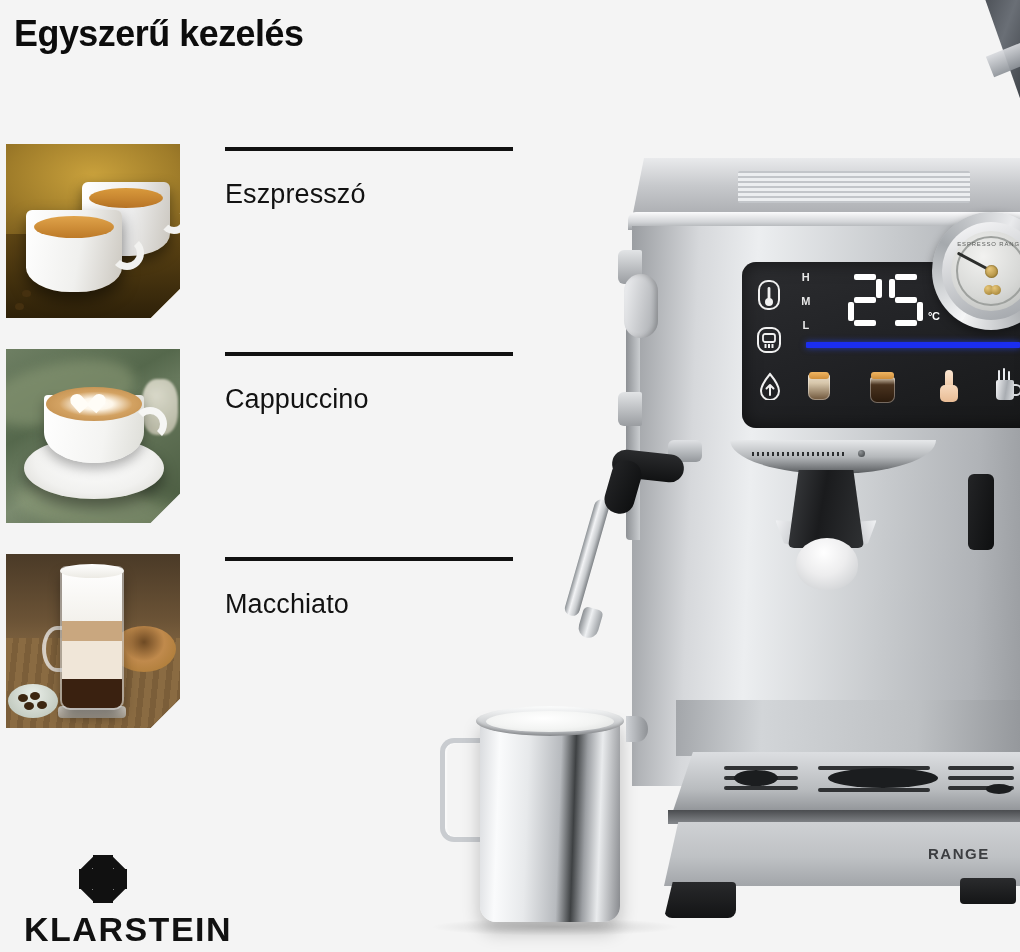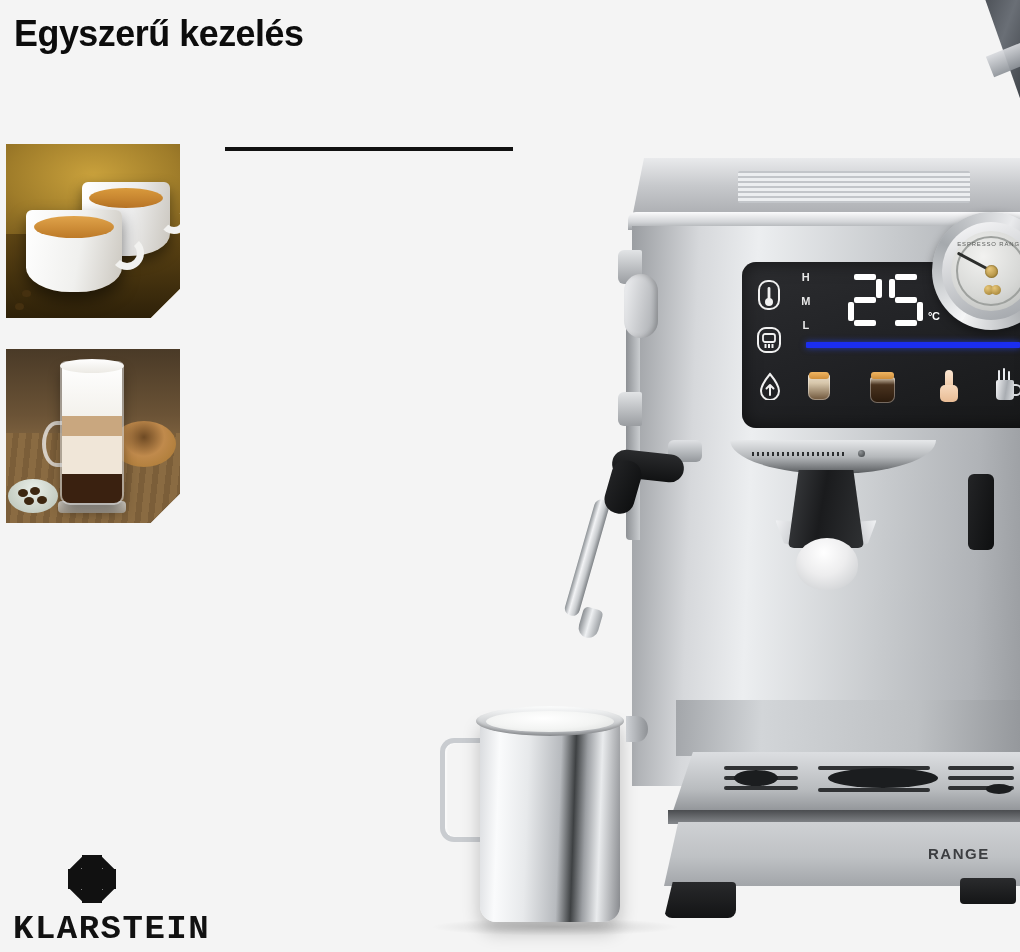--- a/index.html
+++ b/index.html
@@ -117,21 +117,21 @@
     border:4px solid rgba(240,240,240,.75); border-radius:50% 0 0 50%; border-right-color:transparent; }
   .gbase { position:absolute; left:52px; top:152px; width:68px; height:12px; border-radius:4px;
     background: linear-gradient(180deg,#ded9d0,#a79f92); }
   .bowl { position:absolute; right:4px; top:72px; width:64px; height:46px; border-radius:50%;
     background: radial-gradient(ellipse at 50% 35%, #6e4a24 0%, #c08a4c 45%, #a5762f 100%); }
   .beansbowl { position:absolute; left:2px; top:130px; width:50px; height:34px; border-radius:50%;
     background: radial-gradient(ellipse at 50% 30%, #e9eee8, #b7c0b4); }
   .bb { position:absolute; width:10px; height:8px; border-radius:50%; background:#3c2610; }
 
   
-  .brand { position:absolute; left:13px; top:856px; width:200px;font-family:Liberation Mono, monospace; }
+  .brand { position:absolute; left:24px; top:856px; width:200px; }
   .logo-mark { position:relative; width:46px; height:46px; margin-left:56px; }
   .logo-mark .oct {
     position:absolute; inset:0; background:#111;
     -webkit-clip-path: polygon(30% 0,70% 0,100% 30%,100% 70%,70% 100%,30% 100%,0 70%,0 30%);
     clip-path: polygon(30% 0,70% 0,100% 30%,100% 70%,70% 100%,30% 100%,0 70%,0 30%);
   }
   .logo-mark .oct-in {
     position:absolute; left:8px; top:8px; right:8px; bottom:8px; background:#f4f4f4;
     -webkit-clip-path: polygon(30% 0,70% 0,100% 30%,100% 70%,70% 100%,30% 100%,0 70%,0 30%);
     clip-path: polygon(30% 0,70% 0,100% 30%,100% 70%,70% 100%,30% 100%,0 70%,0 30%);
@@ -357,23 +357,43 @@
           <div class="cupA">
               <div class="crema"></div>
             </div>
           <div class="handleA"></div>
           <div class="bean1"></div>
           <div class="bean2"></div>
         </div>
       </div>
       <div class="textcol">
         <div class="rule"></div>
+        <div class="flabel">Eszpresszó</div>
       </div>
     </div>
 
+    <div class="feature">
+      <div class="thumb">
+        <div class="photo ph-capp">
+          <div class="silk1"></div>
+          <div class="silk2"></div>
+          <div class="silk3"></div>
+          <div class="flower"></div>
+          <div class="saucer"></div>
+          <div class="ccup"></div>
+          <div class="latteart"></div>
+          <div class="heart"></div>
+          <div class="chandle"></div>
+        </div>
+      </div>
+      <div class="textcol">
+        <div class="rule"></div>
+        <div class="flabel">Cappuccino</div>
+      </div>
+    </div>
 
     <div class="feature">
       <div class="thumb">
         <div class="photo ph-macc">
           <div class="wood"></div>
           <div class="bowl"></div>
           <div class="ghandle"></div>
           <div class="gbase"></div>
           <div class="glass">
             <div class="lay-foam"></div>
@@ -383,20 +403,24 @@
           </div>
           <div class="gfoamtop"></div>
           <div class="beansbowl">
             <div class="bb" style="left:10px;top:10px"></div>
             <div class="bb" style="left:22px;top:8px"></div>
             <div class="bb" style="left:16px;top:18px"></div>
             <div class="bb" style="left:29px;top:17px"></div>
           </div>
         </div>
       </div>
+      <div class="textcol">
+        <div class="rule"></div>
+        <div class="flabel">Macchiato</div>
+      </div>
     </div>
 
   </div>
 
   <div class="brand">
     <div class="logo-mark">
       <div class="oct"></div>
       <div class="oct-in"></div>
       <div class="bar-v"></div>
       <div class="bar-h"></div>

